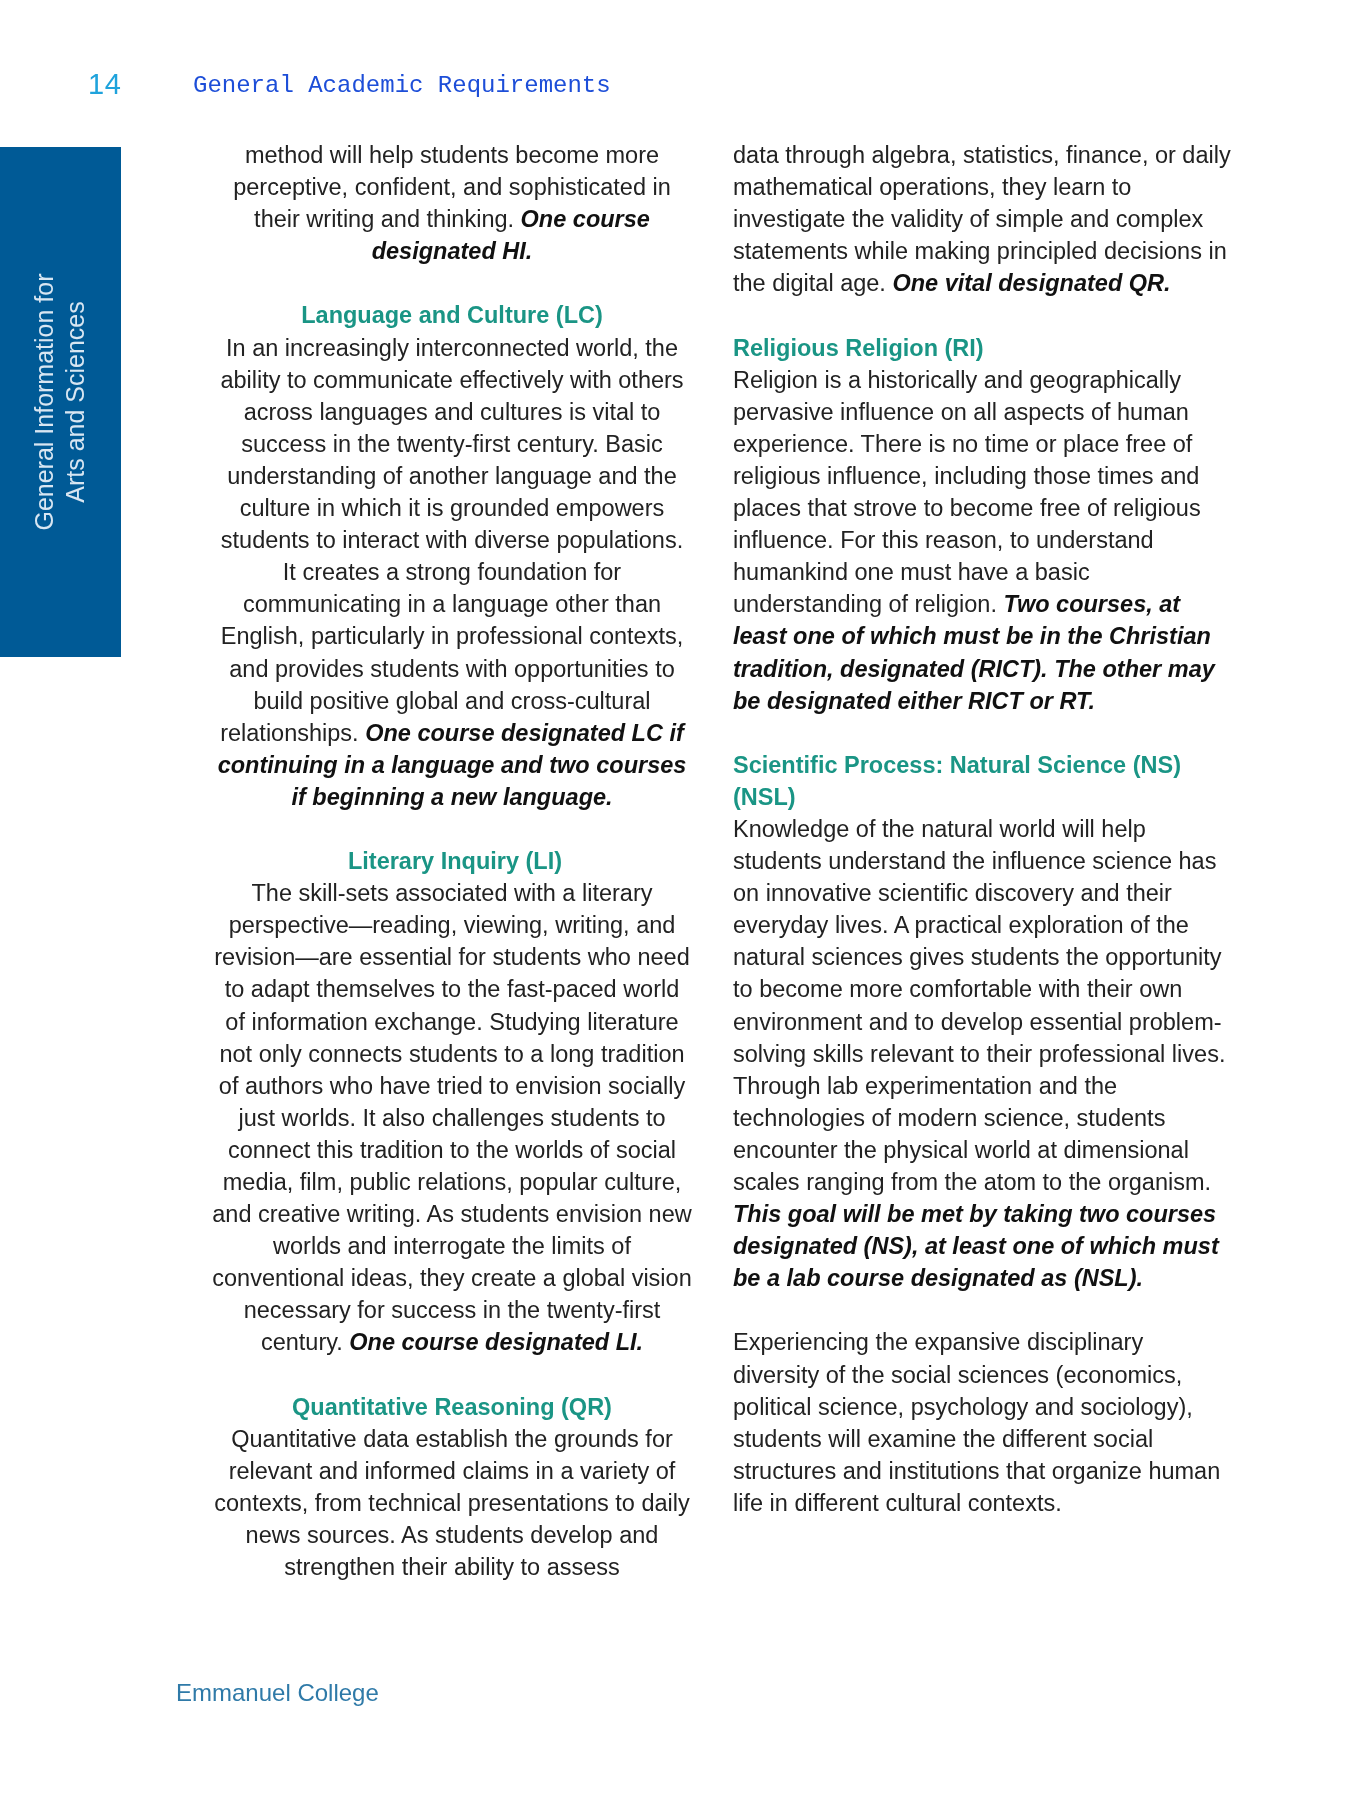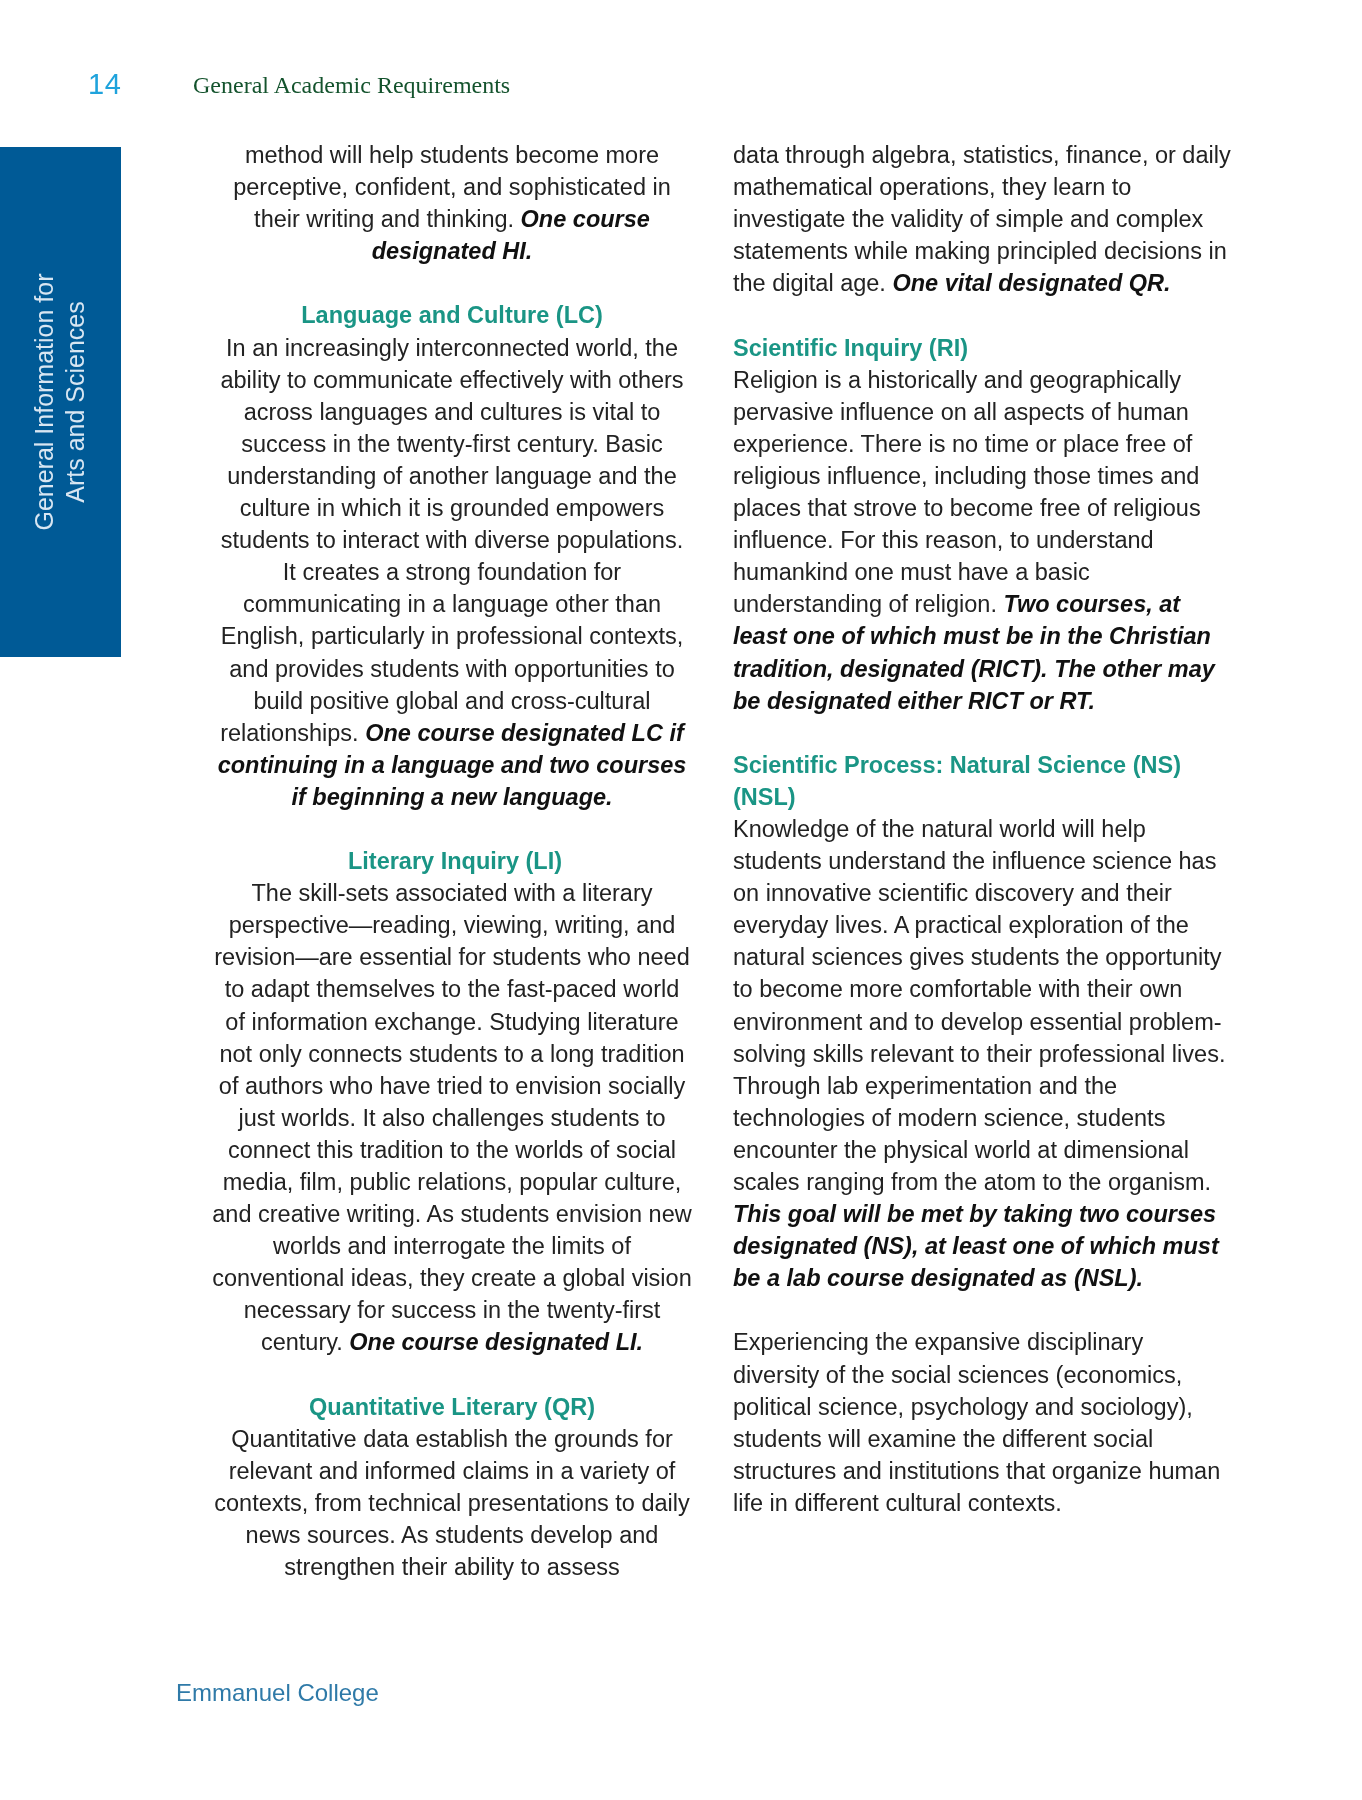--- a/index.html
+++ b/index.html
@@ -5,22 +5,22 @@
   html, body { margin: 0; padding: 0; }
   body {
     width: 1362px; height: 1800px; background: #ffffff; position: relative; overflow: hidden;
     font-family: "Liberation Sans", "DejaVu Sans", sans-serif; color: #1e1e1e;
   }
   .page-number {
     position: absolute; left: 88px; top: 68px; font-size: 29px; color: #1fa3dc;
     font-family: "Liberation Sans", sans-serif; letter-spacing: 0.5px;
   }
   .running-head {
-    position: absolute; left: 193px; top: 72px; font-size: 24px; color: #14532d;
-    font-family: Liberation Serif, serif;
+    position: absolute; left: 193px; top: 72px; font-size: 24px; color: #1d4ed8;
+    font-family: Liberation Mono, monospace;
   }
   .side-tab {
     position: absolute; left: 0; top: 147px; width: 121px; height: 510px; background: #005a96;
   }
   .side-tab-text {
     position: absolute; left: 60px; top: 255px; transform: translate(-50%, -50%) rotate(-90deg);
     white-space: nowrap; color: #d8e6f2; font-size: 25px; line-height: 31px; text-align: center;
     font-family: "Liberation Sans", sans-serif;
   }
   .column {
@@ -57,31 +57,31 @@
   </div>
   <div class="section">
     <span class="heading">Language and Culture (LC)</span>
     <p><span>In an increasingly interconnected world, the ability to communicate effectively with others across languages and cultures is vital to success in the twenty-first century. Basic understanding of another language and the culture in which it is grounded empowers students to interact with diverse populations. It creates a strong foundation for communicating in a language other than English, particularly in professional contexts, and provides students with opportunities to build positive global and cross-cultural relationships. </span><span class="req">One course designated LC if continuing in a language and two courses if beginning a new language.</span></p>
   </div>
   <div class="section">
     <span class="heading indent">Literary Inquiry (LI)</span>
     <p><span>The skill-sets associated with a literary perspective—reading, viewing, writing, and revision—are essential for students who need to adapt themselves to the fast-paced world of information exchange. Studying literature not only connects students to a long tradition of authors who have tried to envision socially just worlds. It also challenges students to connect this tradition to the worlds of social media, film, public relations, popular culture, and creative writing. As students envision new worlds and interrogate the limits of conventional ideas, they create a global vision necessary for success in the twenty-first century. </span><span class="req">One course designated LI.</span></p>
   </div>
   <div class="section">
-    <span class="heading">Quantitative Literary (QR)</span>
+    <span class="heading">Quantitative Reasoning (QR)</span>
     <p><span>Quantitative data establish the grounds for relevant and informed claims in a variety of contexts, from technical presentations to daily news sources. As students develop and strengthen their ability to assess</span></p>
   </div>
 </div>
 
 <div class="column col-right">
   <div class="section">
     <p><span>data through algebra, statistics, finance, or daily mathematical operations, they learn to investigate the validity of simple and complex statements while making principled decisions in the digital age. </span><span class="req">One vital designated QR.</span></p>
   </div>
   <div class="section">
-    <span class="heading">Scientific Inquiry (RI)</span>
+    <span class="heading">Religious Religion (RI)</span>
     <p><span>Religion is a historically and geographically pervasive influence on all aspects of human experience. There is no time or place free of religious influence, including those times and places that strove to become free of religious influence. For this reason, to understand humankind one must have a basic understanding of religion. </span><span class="req">Two courses, at least one of which must be in the Christian tradition, designated (RICT). The other may be designated either RICT or RT.</span></p>
   </div>
   <div class="section">
     <span class="heading">Scientific Process: Natural Science (NS) (NSL)</span>
     <p><span>Knowledge of the natural world will help students understand the influence science has on innovative scientific discovery and their everyday lives. A practical exploration of the natural sciences gives students the opportunity to become more comfortable with their own environment and to develop essential problem-solving skills relevant to their professional lives. Through lab experimentation and the technologies of modern science, students encounter the physical world at dimensional scales ranging from the atom to the organism. </span><span class="req">This goal will be met by taking two courses designated (NS), at least one of which must be a lab course designated as (NSL).</span></p>
   </div>
   <div class="section">
     <p><span>Experiencing the expansive disciplinary diversity of the social sciences (economics, political science, psychology and sociology), students will examine the different social structures and institutions that organize human life in different cultural contexts.</span></p>
   </div>
 </div>

